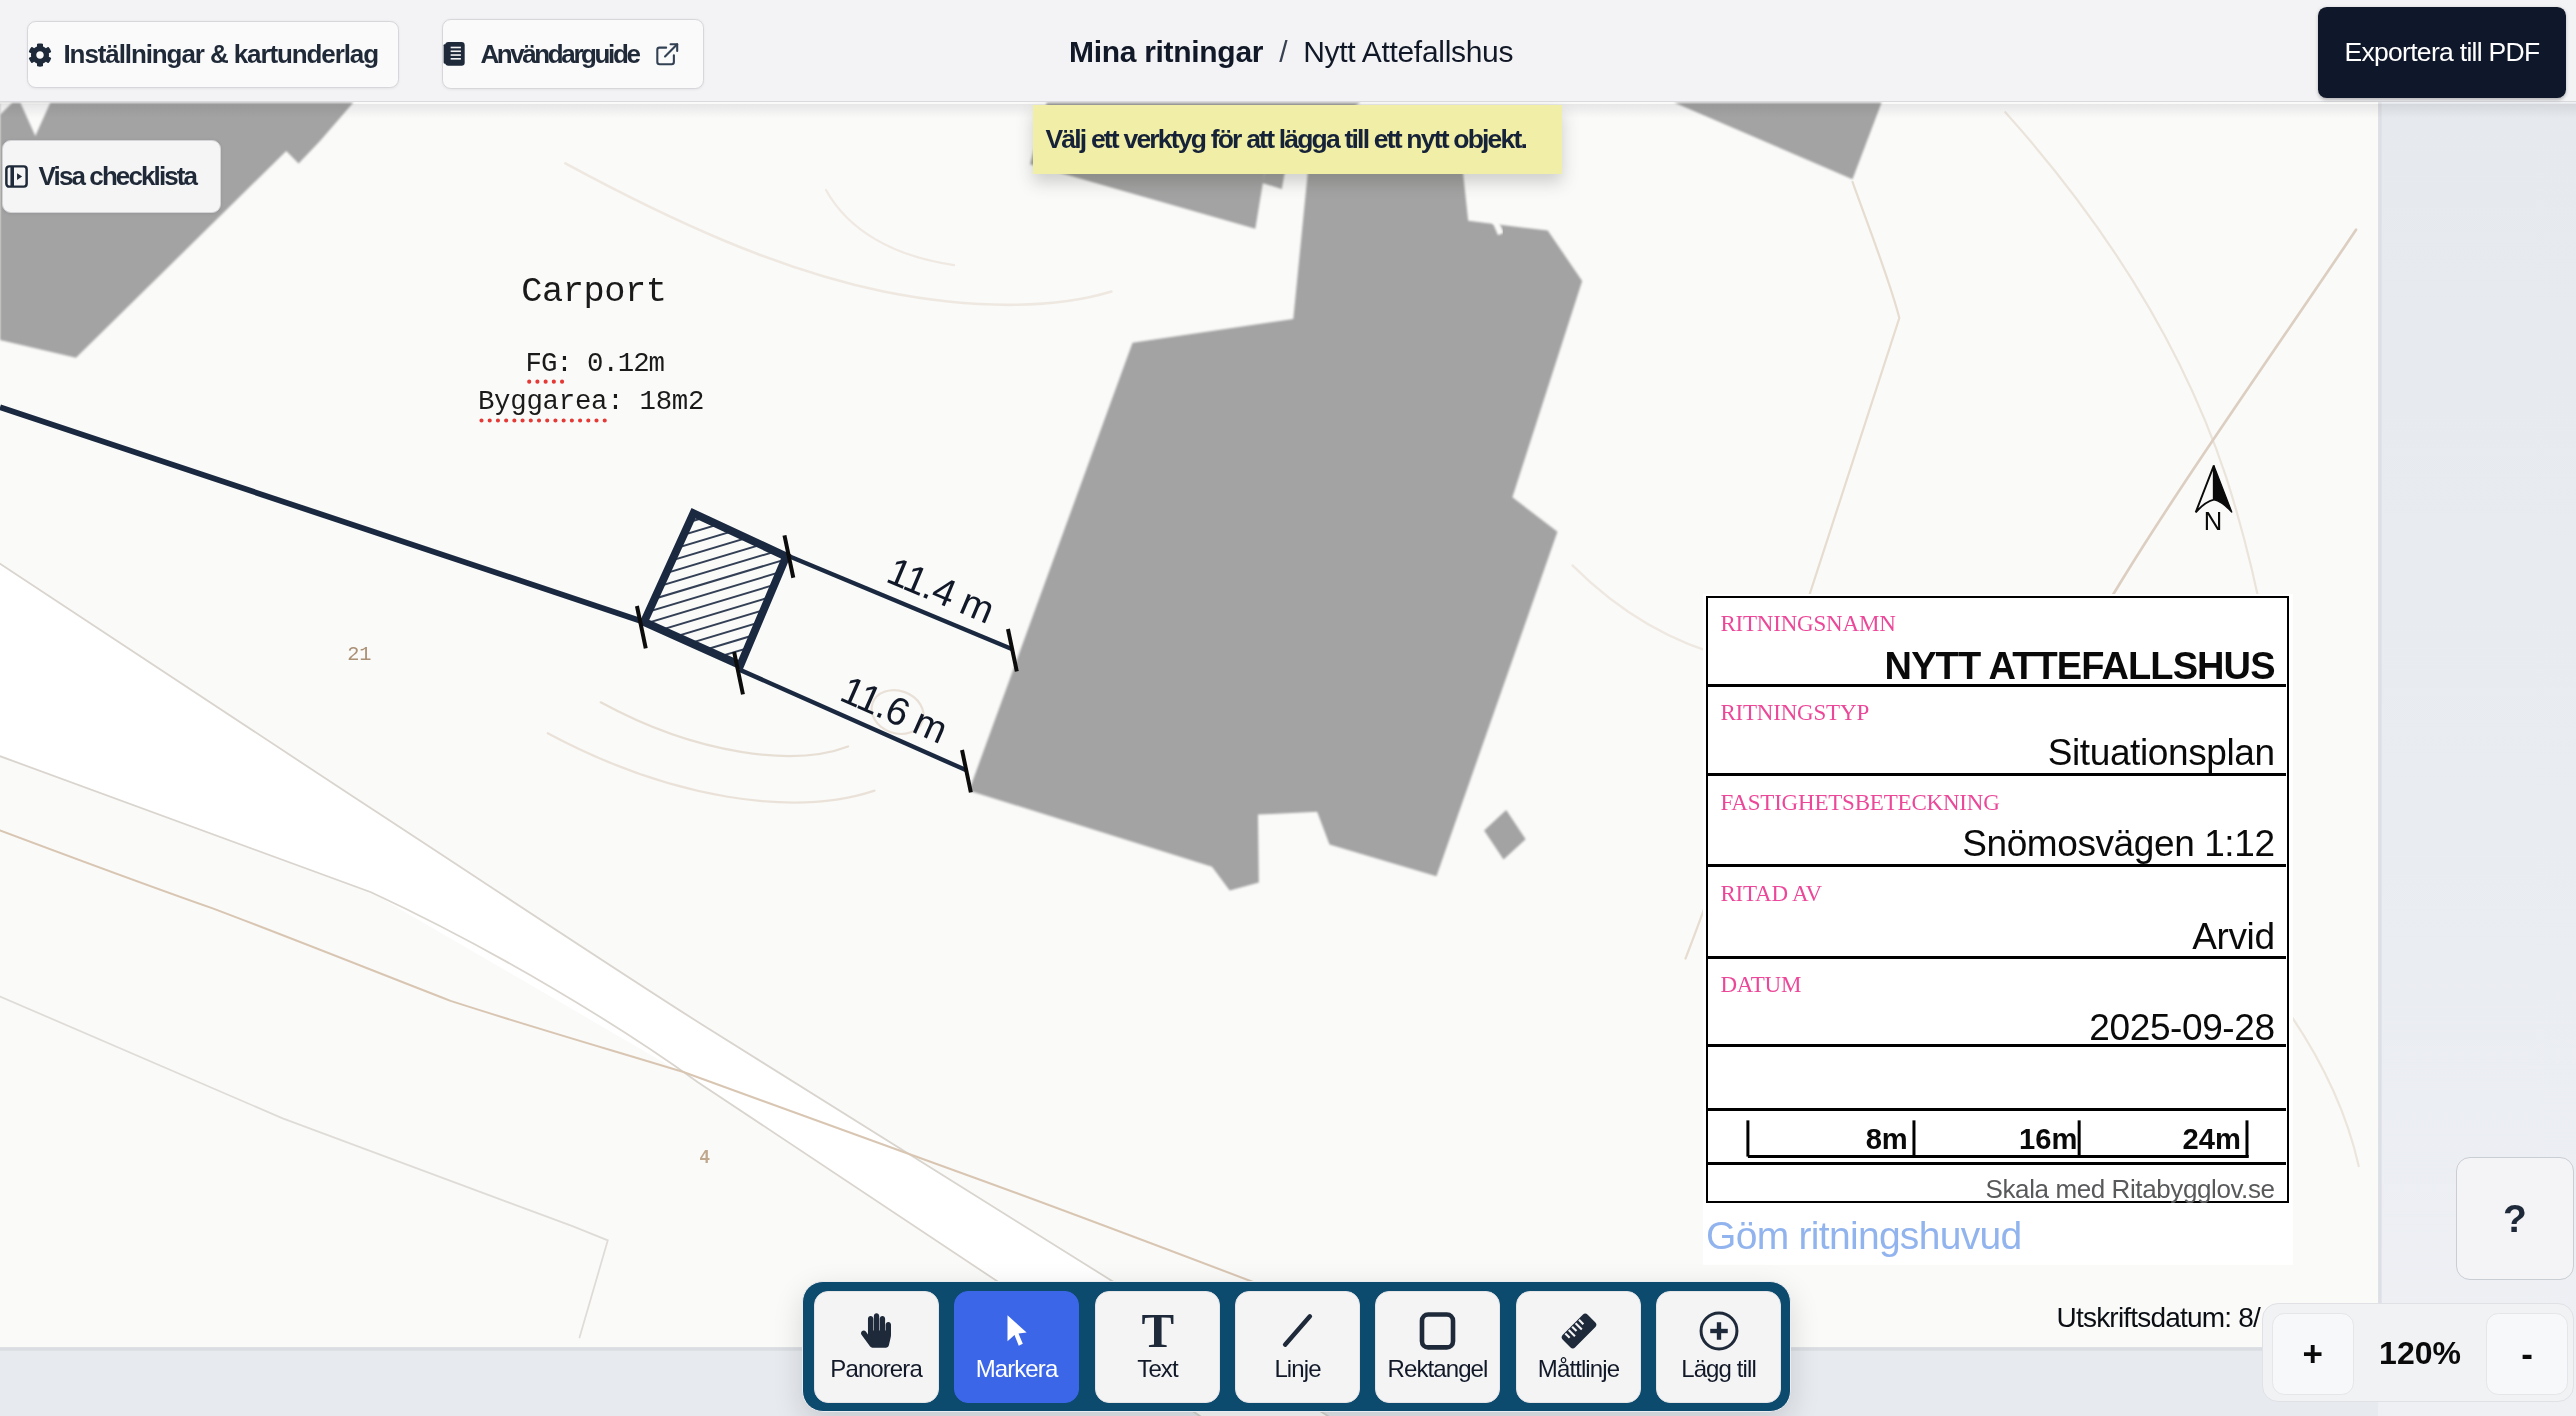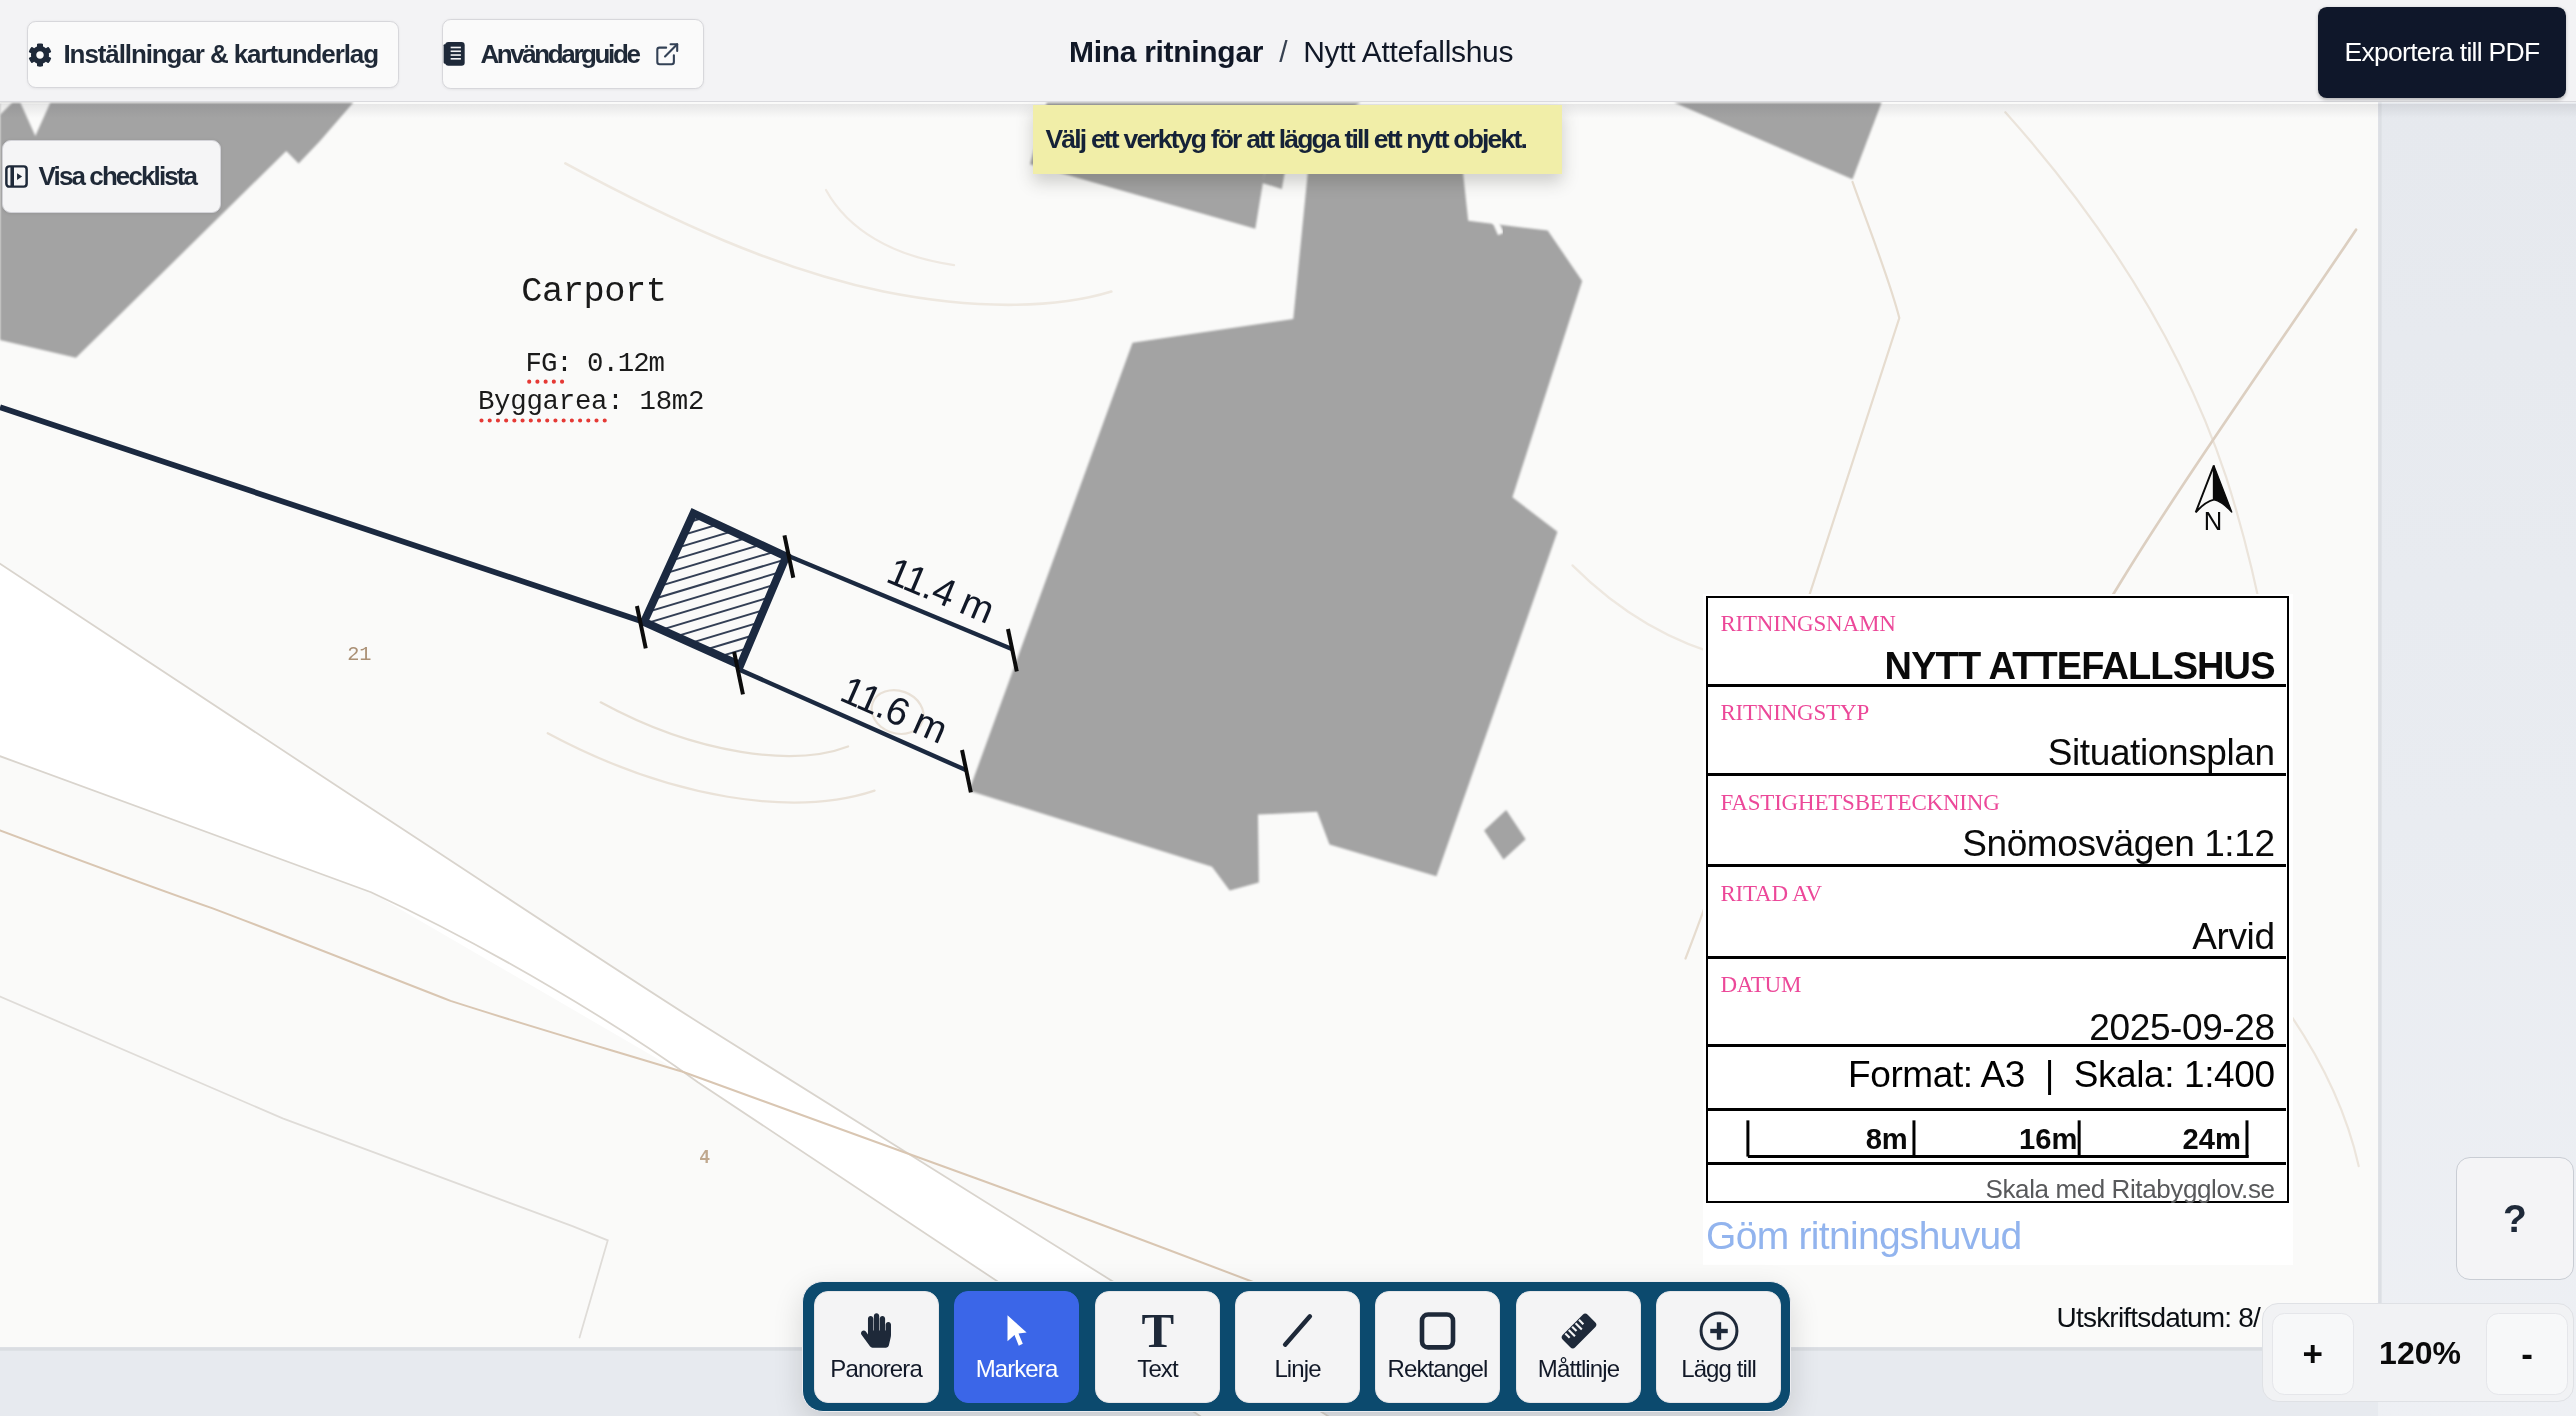--- a/index.html
+++ b/index.html
@@ -258,21 +258,20 @@
   <div class="tb-line" style="top:175px"></div>
   <div class="tb-label" style="top:192px">FASTIGHETSBETECKNING</div>
   <div class="tb-val" style="top:225px">Snömosvägen 1:12</div>
   <div class="tb-line" style="top:266px"></div>
   <div class="tb-label" style="top:283px">RITAD AV</div>
   <div class="tb-val" style="top:318px">Arvid</div>
   <div class="tb-line" style="top:358px"></div>
   <div class="tb-label" style="top:374px">DATUM</div>
   <div class="tb-val" style="top:409px">2025-09-28</div>
   <div class="tb-line" style="top:446px"></div>
-  <div class="abs" style="right:12.4px;top:456px;font-size:37px;letter-spacing:-0.4px">Format: A3&nbsp; | &nbsp;Skala: 1:400</div>
   <div class="tb-line" style="top:510px"></div>
   <svg class="abs" style="left:0;top:510px" width="578" height="53" viewBox="0 0 654 60">
     <g stroke="#000" stroke-width="3.4" fill="none">
       <line x1="45" y1="55" x2="612" y2="55"></line>
       <line x1="45" y1="14" x2="45" y2="55"></line>
       <line x1="233" y1="14" x2="233" y2="55"></line>
       <line x1="420" y1="14" x2="420" y2="55"></line>
       <line x1="610" y1="14" x2="610" y2="55"></line>
     </g>
     <g font-size="33" font-weight="700" fill="#0a0a0a" text-anchor="end">

